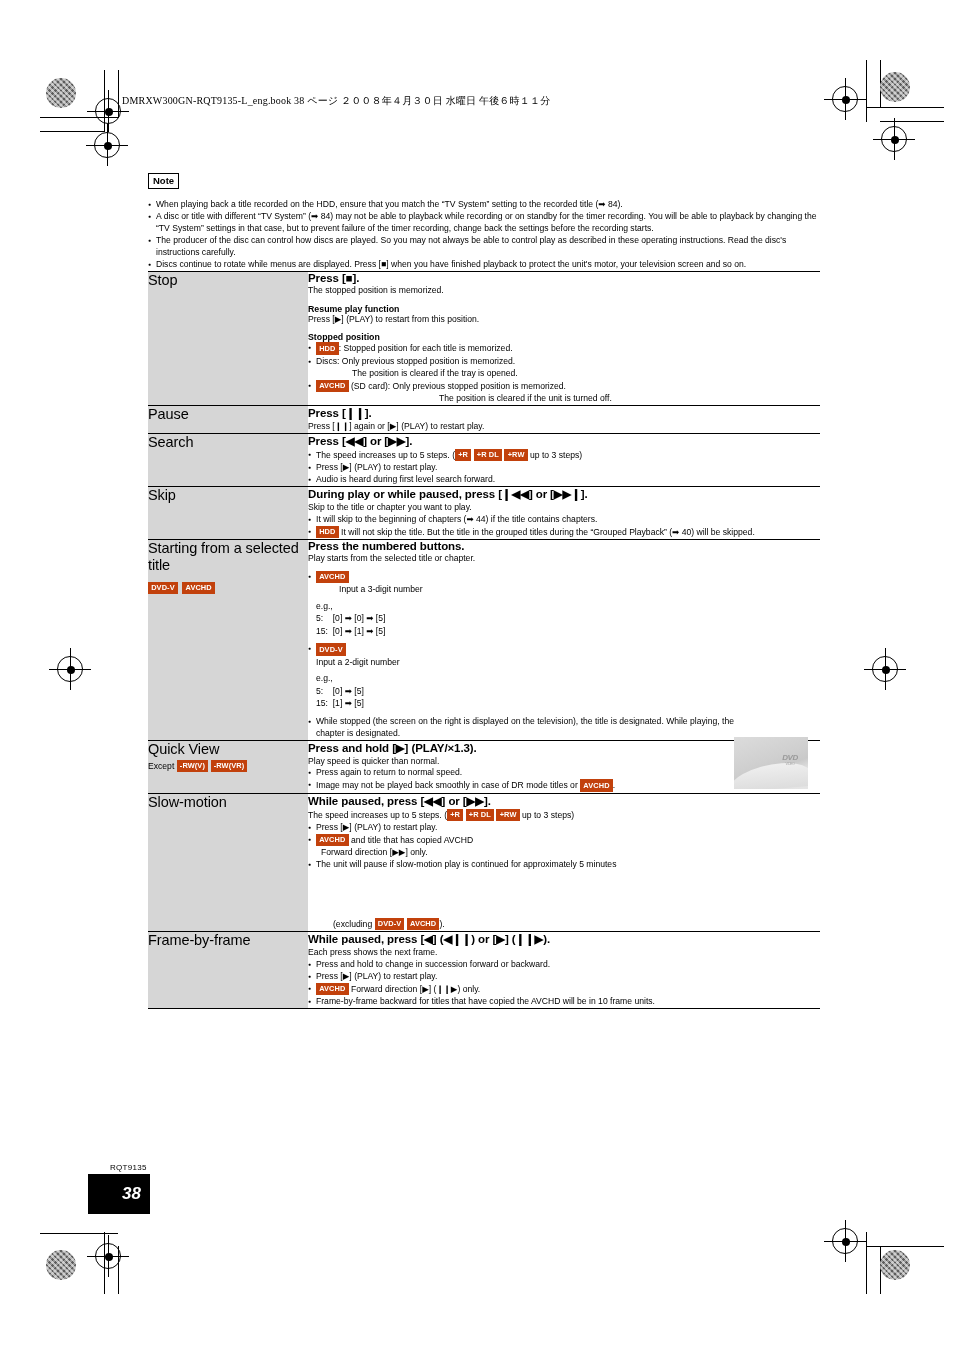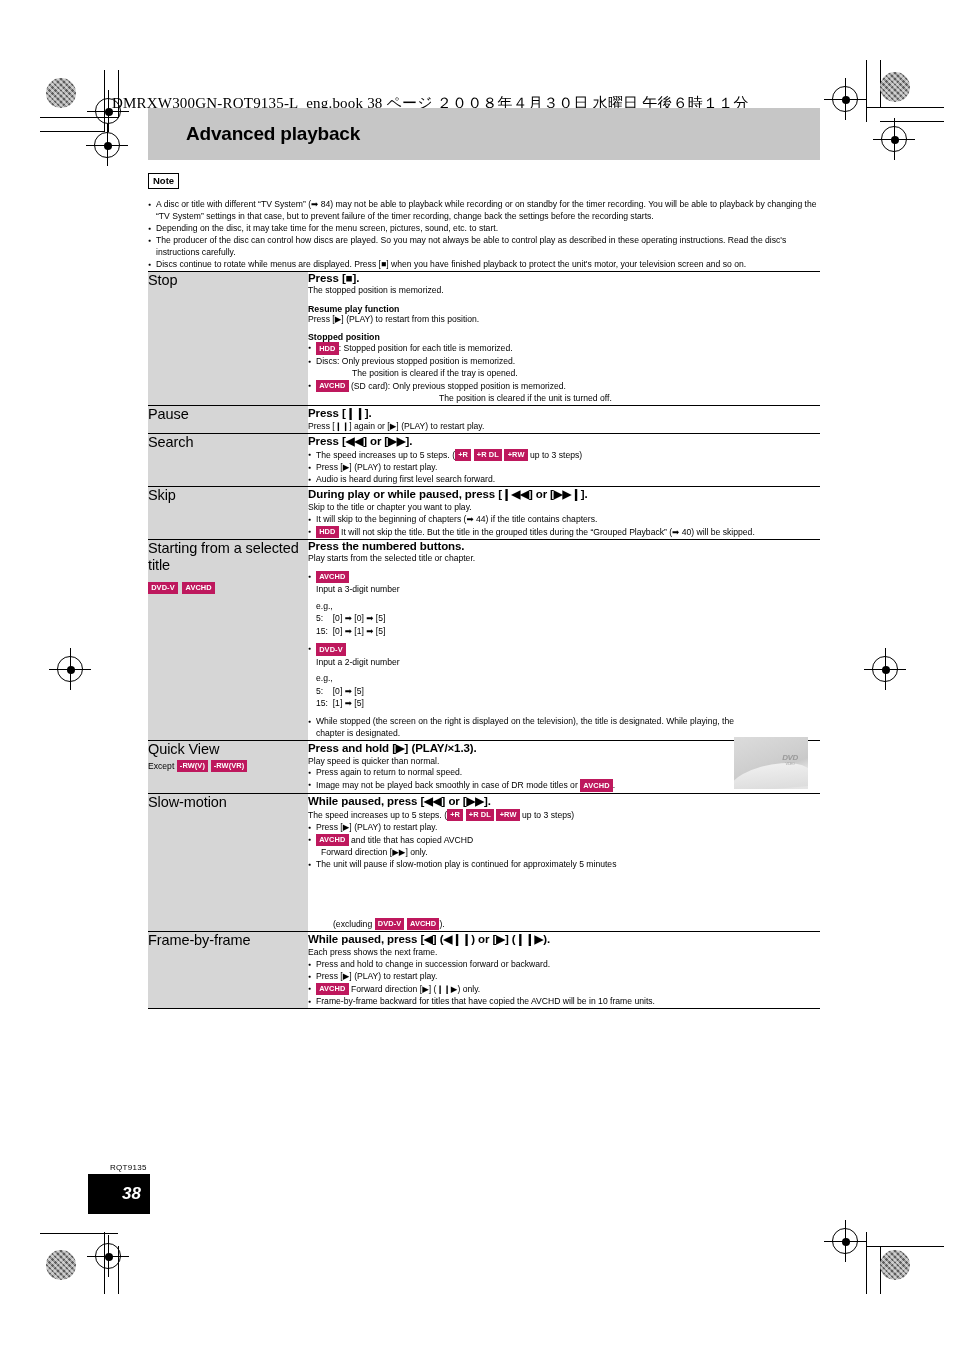--- a/index.html
+++ b/index.html
@@ -53,24 +53,24 @@
   .reg-circle.halftone {
     background:
       repeating-linear-gradient(45deg, rgba(255,255,255,.55) 0 2px, rgba(0,0,0,0) 2px 4px),
       repeating-linear-gradient(-45deg, rgba(255,255,255,.35) 0 2px, rgba(0,0,0,0) 2px 4px),
       #5d5d5d;
   }
 
   
   .book-header {
     position: absolute;
-    left: 112px;
+    left: 122px;
     top: 94px;
     font-family: "Liberation Serif", serif;
-    font-size: 15px;
+    font-size: 10px;
     letter-spacing: .2px;
     white-space: nowrap;
     color: #000;
   }
 
   
   .title-band {
     position: absolute;
     left: 148px;
     top: 108px;
@@ -190,21 +190,21 @@
   .opdesc .subhead {
     font-size: 8.8px;
     font-weight: bold;
     margin: 7px 0 0 0;
   }
   .opdesc .gap { height: 6px; }
 
   
   .badge {
     display: inline-block;
-    background: #be185d;
+    background: #c2410c;
     color: #fff;
     font-size: 7.4px;
     font-weight: bold;
     line-height: 1;
     padding: 2.2px 3.2px 2.6px 3.2px;
     vertical-align: 1px;
     letter-spacing: .1px;
     white-space: nowrap;
   }
 
@@ -341,31 +341,28 @@
 
   <div class="reg-target" style="left:57px; top:656px;">
       <div class="reg-dot"></div>
     </div>
   <div class="reg-target" style="left:872px; top:656px;">
       <div class="reg-dot"></div>
     </div>
 
   <div class="book-header">DMRXW300GN-RQT9135-L_eng.book   38 ページ   ２００８年４月３０日   水曜日   午後６時１１分</div>
 
-  <div class="title-band">
-    <div class="title-text">Advanced playback</div>
-  </div>
 
   <div class="content">
 
     <div>
       <div class="note-tag">Note</div>
       <ul class="bullets">
+        <li>When playing back a title recorded on the HDD, ensure that you match the “TV System” setting to the recorded title (➡ 84).</li>
         <li>A disc or title with different “TV System” (➡ 84) may not be able to playback while recording or on standby for the timer recording. You will be able to playback by changing the “TV System” settings in that case, but to prevent failure of the timer recording, change back the settings before the recording starts.</li>
-        <li>Depending on the disc, it may take time for the menu screen, pictures, sound, etc. to start.</li>
         <li>The producer of the disc can control how discs are played. So you may not always be able to control play as described in these operating instructions. Read the disc's instructions carefully.</li>
         <li>Discs continue to rotate while menus are displayed. Press [■] when you have finished playback to protect the unit's motor, your television screen and so on.</li>
       </ul>
     </div>
 
 
 
     <table class="ops">
 
       <tbody>
@@ -435,21 +432,21 @@
             <span class="badge">AVCHD</span>
           </div>
         </td>
         <td class="opdesc">
           <h4>Press the numbered buttons.</h4>
           <p class="plain">Play starts from the selected title or chapter.</p>
           <div class="gap"></div>
           <ul class="bullets">
             <li><span class="badge">AVCHD</span></li>
           </ul>
-          <p class="plain" style="padding-left:8px;">Input a 3-digit number</p>
+          <p class="plain" style="padding-left:8px;margin-left:23px;">Input a 3-digit number</p>
           <p class="keyseq" style="padding-left:8px; margin-top:4px;">e.g.,</p>
           <p class="keyseq" style="padding-left:8px;">5:    [0] ➡ [0] ➡ [5]</p>
           <p class="keyseq" style="padding-left:8px;">15:  [0] ➡ [1] ➡ [5]</p>
           <div class="gap"></div>
           <ul class="bullets">
             <li><span class="badge">DVD-V</span></li>
           </ul>
           <p class="plain" style="padding-left:8px;">Input a 2-digit number</p>
           <p class="keyseq" style="padding-left:8px; margin-top:4px;">e.g.,</p>
           <p class="keyseq" style="padding-left:8px;">5:    [0] ➡ [5]</p>

